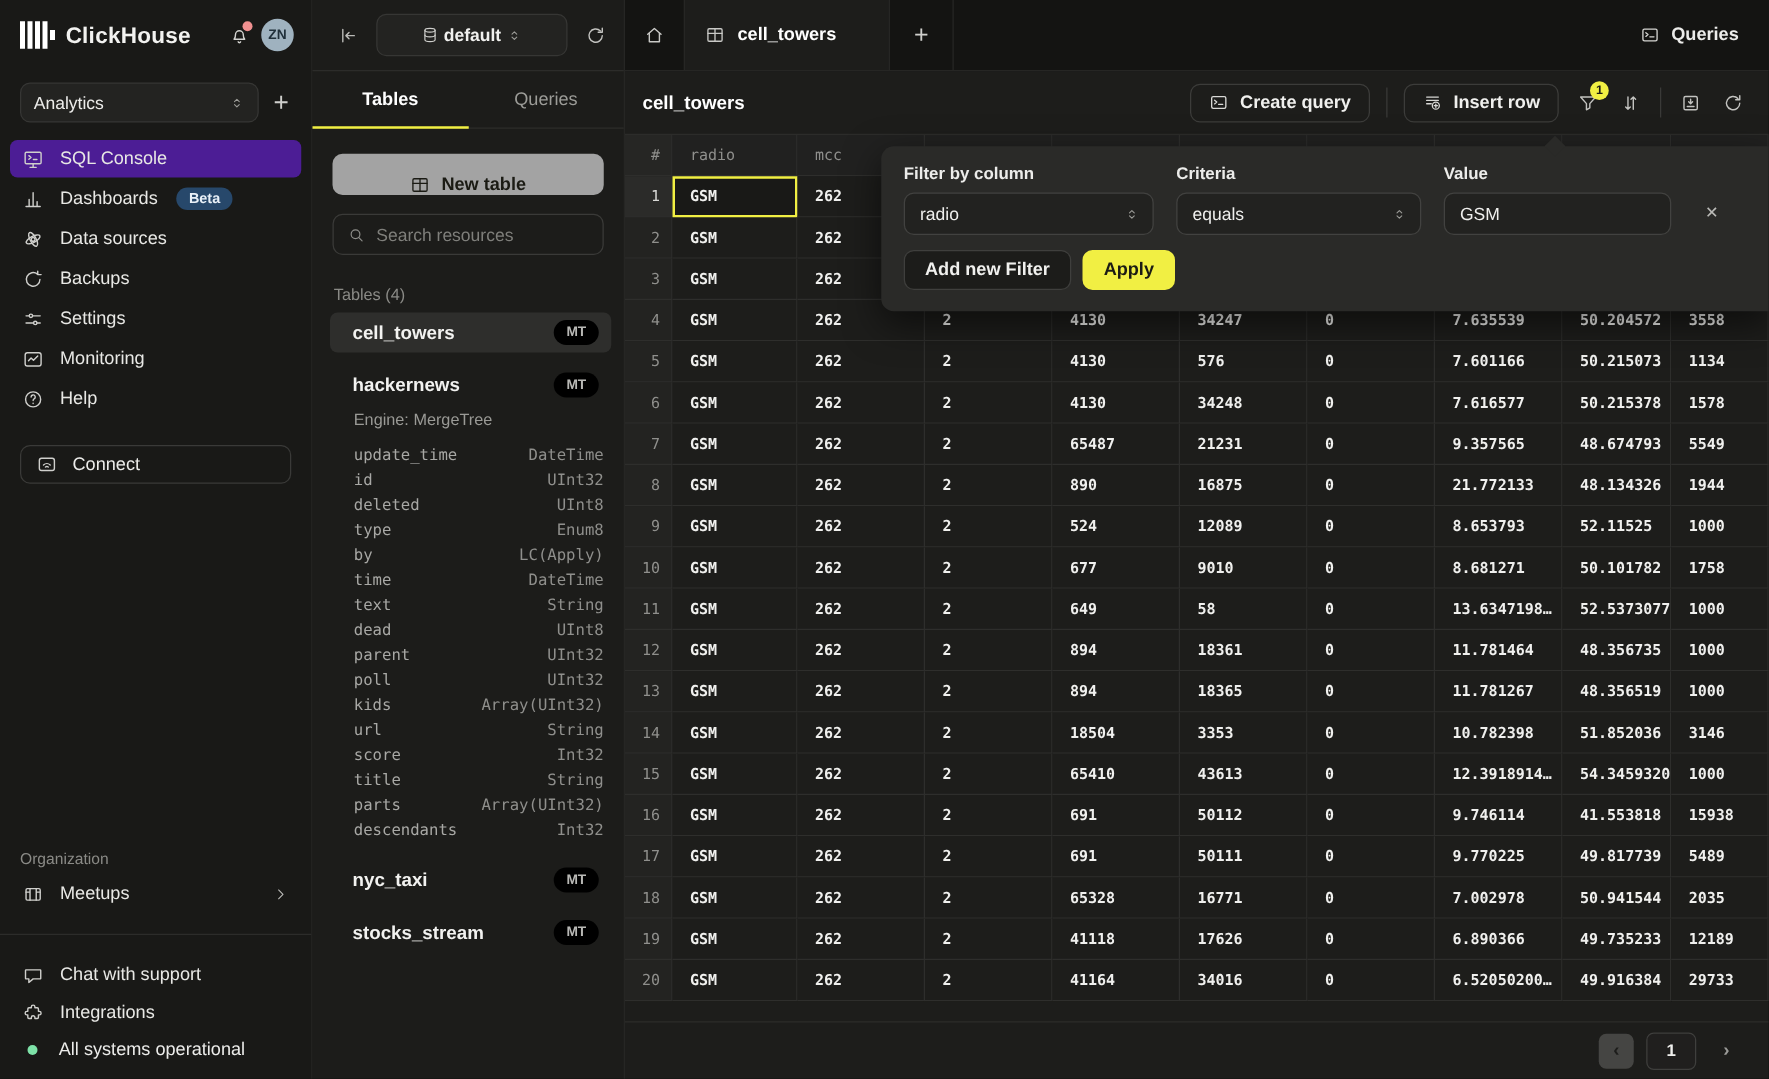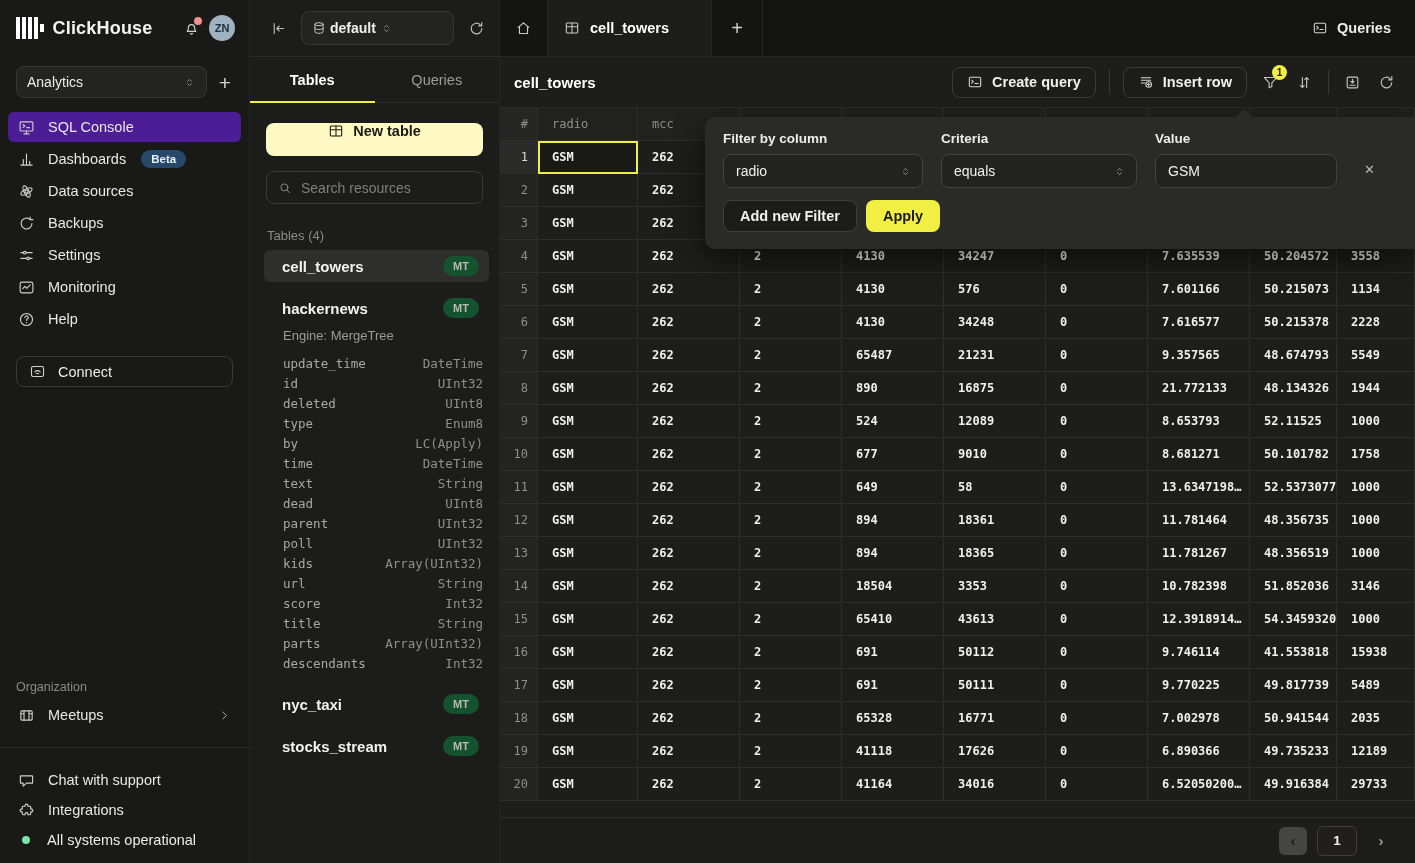--- a/index.html
+++ b/index.html
@@ -45,42 +45,42 @@
   .side-divider { height:1px; background:#2c2c2a; margin:17px 0; }
   .side-foot { display:flex; flex-direction:column; gap:0; padding:0 8px; }
   .side-foot .nav-item { height:30px; }
   .status-row { display:flex; align-items:center; gap:13px; height:30px; padding:0 18px; margin-bottom:8px; font-size:14.5px; color:#ececea; }
   .status-dot { width:8px; height:8px; border-radius:50%; background:#7EE2A8; margin:0 4px; }
 
   
   .browser { width:250px; background:#1c1c1a; display:flex; flex-direction:column; border-right:1px solid #262624; }
   .browser-top { height:57px; border-bottom:1px solid #2c2c2a; display:flex; align-items:center; padding:0 14px 0 20px; gap:14px; }
   .collapse { color:#b9b9b6; cursor:pointer; display:flex; }
-  .db-select { flex:1; height:34px; gap:4px; justify-content:flex-start; }
+  .db-select { flex:1; height:34px; gap:4px; justify-content:center; }
   .db-select .name { font-size:14px; font-weight:600; color:#f0f0ee; }
   .db-select .ic-s { color:#cfcfcc; }
   .refresh-ic { color:#c3c3c0; cursor:pointer; display:flex; }
 
   .browser-tabs { display:flex; height:46px; border-bottom:1px solid #2c2c2a; }
   .btab { flex:1; display:flex; align-items:center; justify-content:center; font-size:14.5px; color:#9c9c98; cursor:pointer; position:relative; }
   .btab.active { color:#fff; font-weight:600; }
   .btab.active::after { content:""; position:absolute; left:0; right:0; bottom:-1px; height:2px; background:#F1EF43; }
 
-  .new-table { margin:20px 16px 0; height:33px; background:#fef9c3; color:#1b1b14; border:none; border-radius:8px; font-size:14.5px; font-weight:700; font-family:inherit; display:flex; align-items:flex-start; justify-content:center; gap:9px; cursor:pointer; }
+  .new-table { margin:20px 16px 0; height:33px; background:#a3a3a3; color:#1b1b14; border:none; border-radius:8px; font-size:14.5px; font-weight:700; font-family:inherit; display:flex; align-items:flex-end; justify-content:center; gap:9px; cursor:pointer; }
   .new-table .ic { color:#1b1b14; width:16px; height:16px; }
   .search-box { margin:15px 16px 0; height:33px; border:1px solid #3a3a38; border-radius:8px; display:flex; align-items:center; gap:9px; padding:0 11px; }
   .search-box .ic-s { color:#8f8f8b; }
   .search-box input { background:none; border:none; outline:none; color:#ececea; font-size:14px; font-family:inherit; width:100%; }
   .search-box input::placeholder { color:#7f7f7b; }
 
   .tables-label { margin:24px 17px 6px; color:#8a8a86; font-size:13px; }
   .tbl-row { margin:1px 10px 1px 14px; height:32px; display:flex; align-items:center; padding:0 10px 0 4px; border-radius:6px; cursor:pointer; }
   .tbl-row .nm { font-size:15px; font-weight:600; color:#f2f2f0; padding-left:14px; }
   .tbl-row.active { background:#2e2e2c; }
-  .mt-pill { margin-left:auto; background:#14532d; color:#b9b9b6; font-size:11px; font-weight:600; padding:4px 10px; border-radius:10px; }
+  .mt-pill { margin-left:auto; background:#000000; color:#b9b9b6; font-size:11px; font-weight:600; padding:4px 10px; border-radius:10px; }
   .engine-line { margin:4px 17px 8px 33px; color:#9a9a96; font-size:13px; }
   .schema { padding:2px 16px 6px 33px; font-family:"DejaVu Sans Mono", monospace; font-size:12.5px; }
   .schema-row { display:flex; height:20px; align-items:center; }
   .schema-row .fn { color:#a8a8a5; }
   .schema-row .ft { margin-left:auto; color:#8f8f8c; }
   .gap8 { height:8px; }
 
   
   .main { flex:1; background:#1d1d1b; display:flex; flex-direction:column; position:relative; }
   .tabstrip { height:57px; background:#141412; display:flex; align-items:stretch; border-bottom:1px solid #262624; }
@@ -561,21 +561,21 @@
         <div class="trow">
           <div class="tcell num" style="width: 38px;">6</div>
           <div class="tcell" style="width: 100px;">GSM</div>
           <div class="tcell" style="width: 102px;">262</div>
           <div class="tcell" style="width: 102px;">2</div>
           <div class="tcell" style="width: 102px;">4130</div>
           <div class="tcell" style="width: 102px;">34248</div>
           <div class="tcell" style="width: 102px;">0</div>
           <div class="tcell" style="width: 102px;">7.616577</div>
           <div class="tcell" style="width: 87px;">50.215378</div>
-          <div class="tcell" style="width: 78px;">2228</div>
+          <div class="tcell" style="width: 78px;">1578</div>
         </div>
         <div class="trow">
           <div class="tcell num" style="width: 38px;">7</div>
           <div class="tcell" style="width: 100px;">GSM</div>
           <div class="tcell" style="width: 102px;">262</div>
           <div class="tcell" style="width: 102px;">2</div>
           <div class="tcell" style="width: 102px;">65487</div>
           <div class="tcell" style="width: 102px;">21231</div>
           <div class="tcell" style="width: 102px;">0</div>
           <div class="tcell" style="width: 102px;">9.357565</div>

